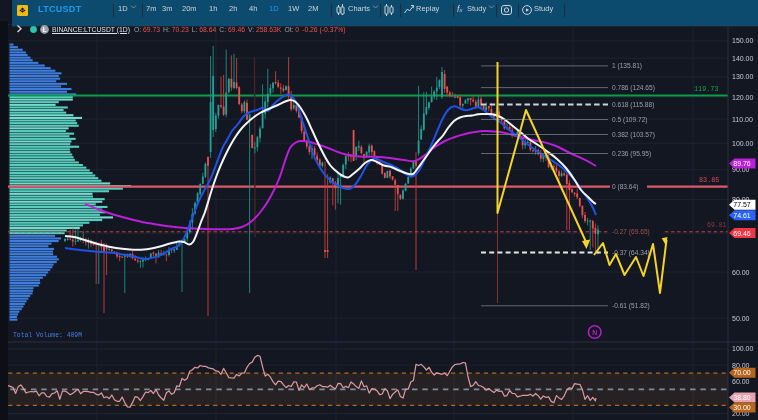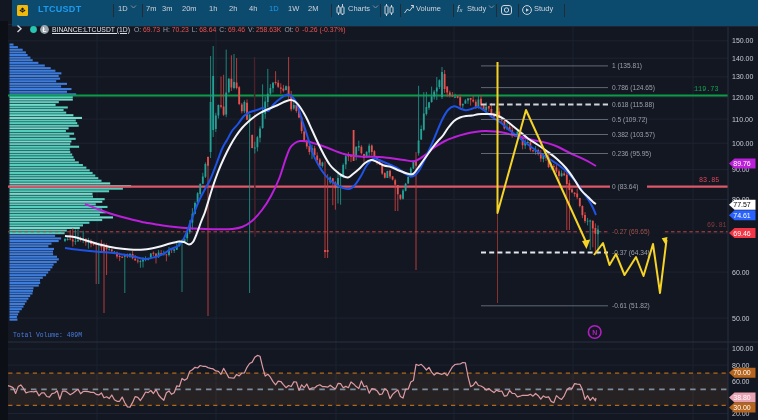--- a/index.html
+++ b/index.html
@@ -254,21 +254,21 @@
 <div style="position:absolute;left:372px;top:4px"><svg width="10" height="12" viewBox="0 0 10 12">
           <path d="M2.5 0v2M2.5 10v2M7.5 1v2M7.5 9v2" stroke="#cfd3d9"></path>
           <rect x="1" y="2" width="3" height="8" rx="0.5" fill="none" stroke="#cfd3d9"></rect>
           <rect x="6" y="3" width="3" height="6" rx="0.5" fill="none" stroke="#cfd3d9"></rect>
         </svg></div>
 <div style="position:absolute;left:388px;top:4px;width:1px;height:13px;background:#252a35"></div>
 <div style="position:absolute;left:392px;top:5px"><svg width="10" height="9" viewBox="0 0 10 9">
           <path d="M0.5 8 3.5 4 5.5 6 9.5 0.8" stroke="#cfd3d9" fill="none"></path>
           <path d="M7 0.5h2.7v2.7" stroke="#cfd3d9" fill="none"></path>
         </svg></div>
-<div style="position:absolute;left:404px;top:4px">Volume</div>
+<div style="position:absolute;left:404px;top:4px">Replay</div>
 <div style="position:absolute;left:441px;top:4px;width:1px;height:13px;background:#252a35"></div>
 <div style="position:absolute;left:445px;top:4px"><span style="font-style:italic;font-size:8.5px;color:#cfd3d9">f<span style="font-size:6px">x</span></span></div>
 <div style="position:absolute;left:455px;top:4px">Study <svg width="7" height="5" style="vertical-align:1px">
           <path d="M1 0.5l2.5 2.5L6 0.5" stroke="#868b96" fill="none"></path>
         </svg></div>
 <div style="position:absolute;left:484px;top:4px;width:1px;height:13px;background:#252a35"></div>
 <div style="position:absolute;left:489px;top:5px"><svg width="11" height="10" viewBox="0 0 11 10">
           <rect x="0.5" y="0.5" width="10" height="9" rx="2.5" fill="none" stroke="#cfd3d9"></rect>
           <circle cx="5.5" cy="5" r="2.2" fill="none" stroke="#cfd3d9"></circle>
         </svg></div>

